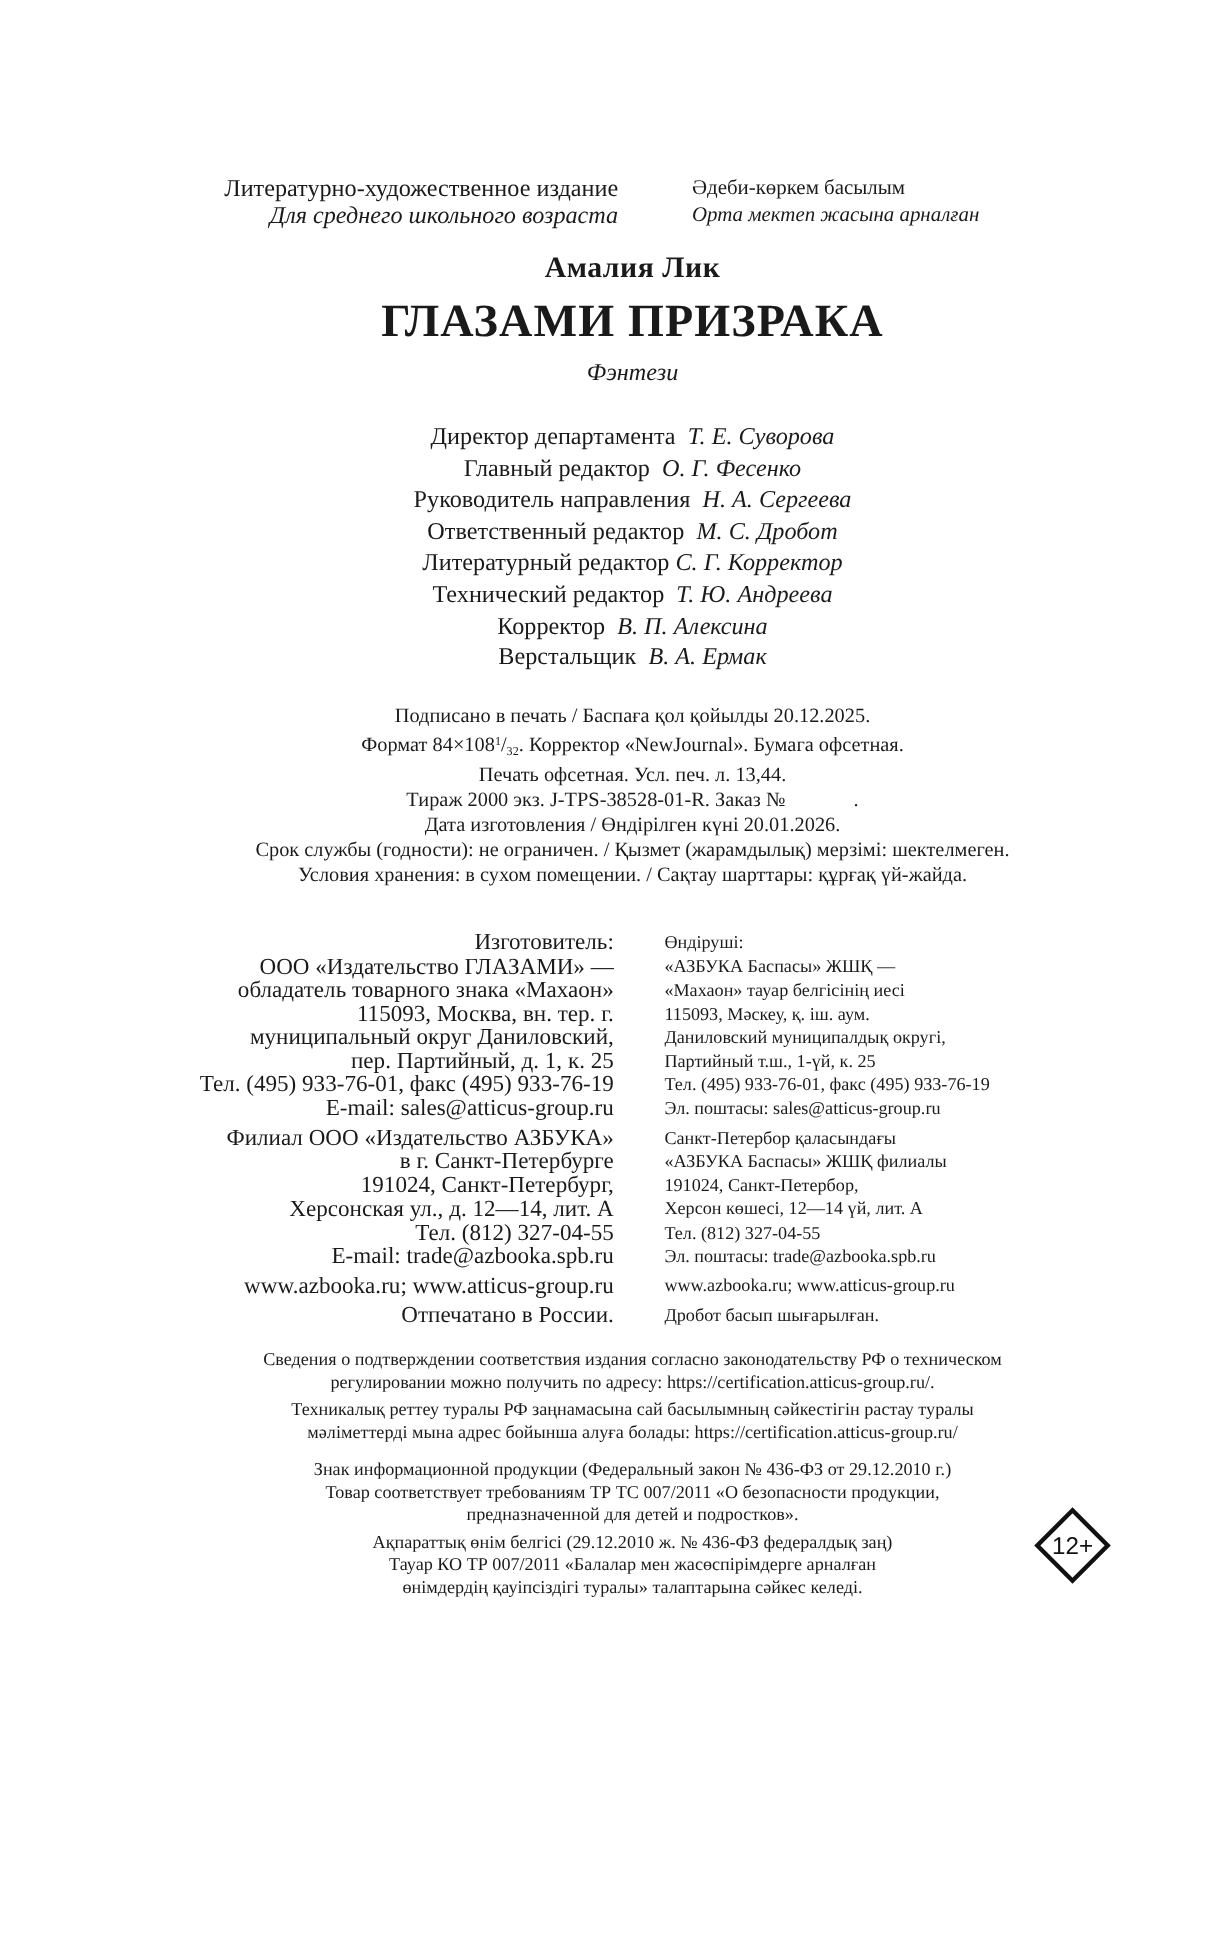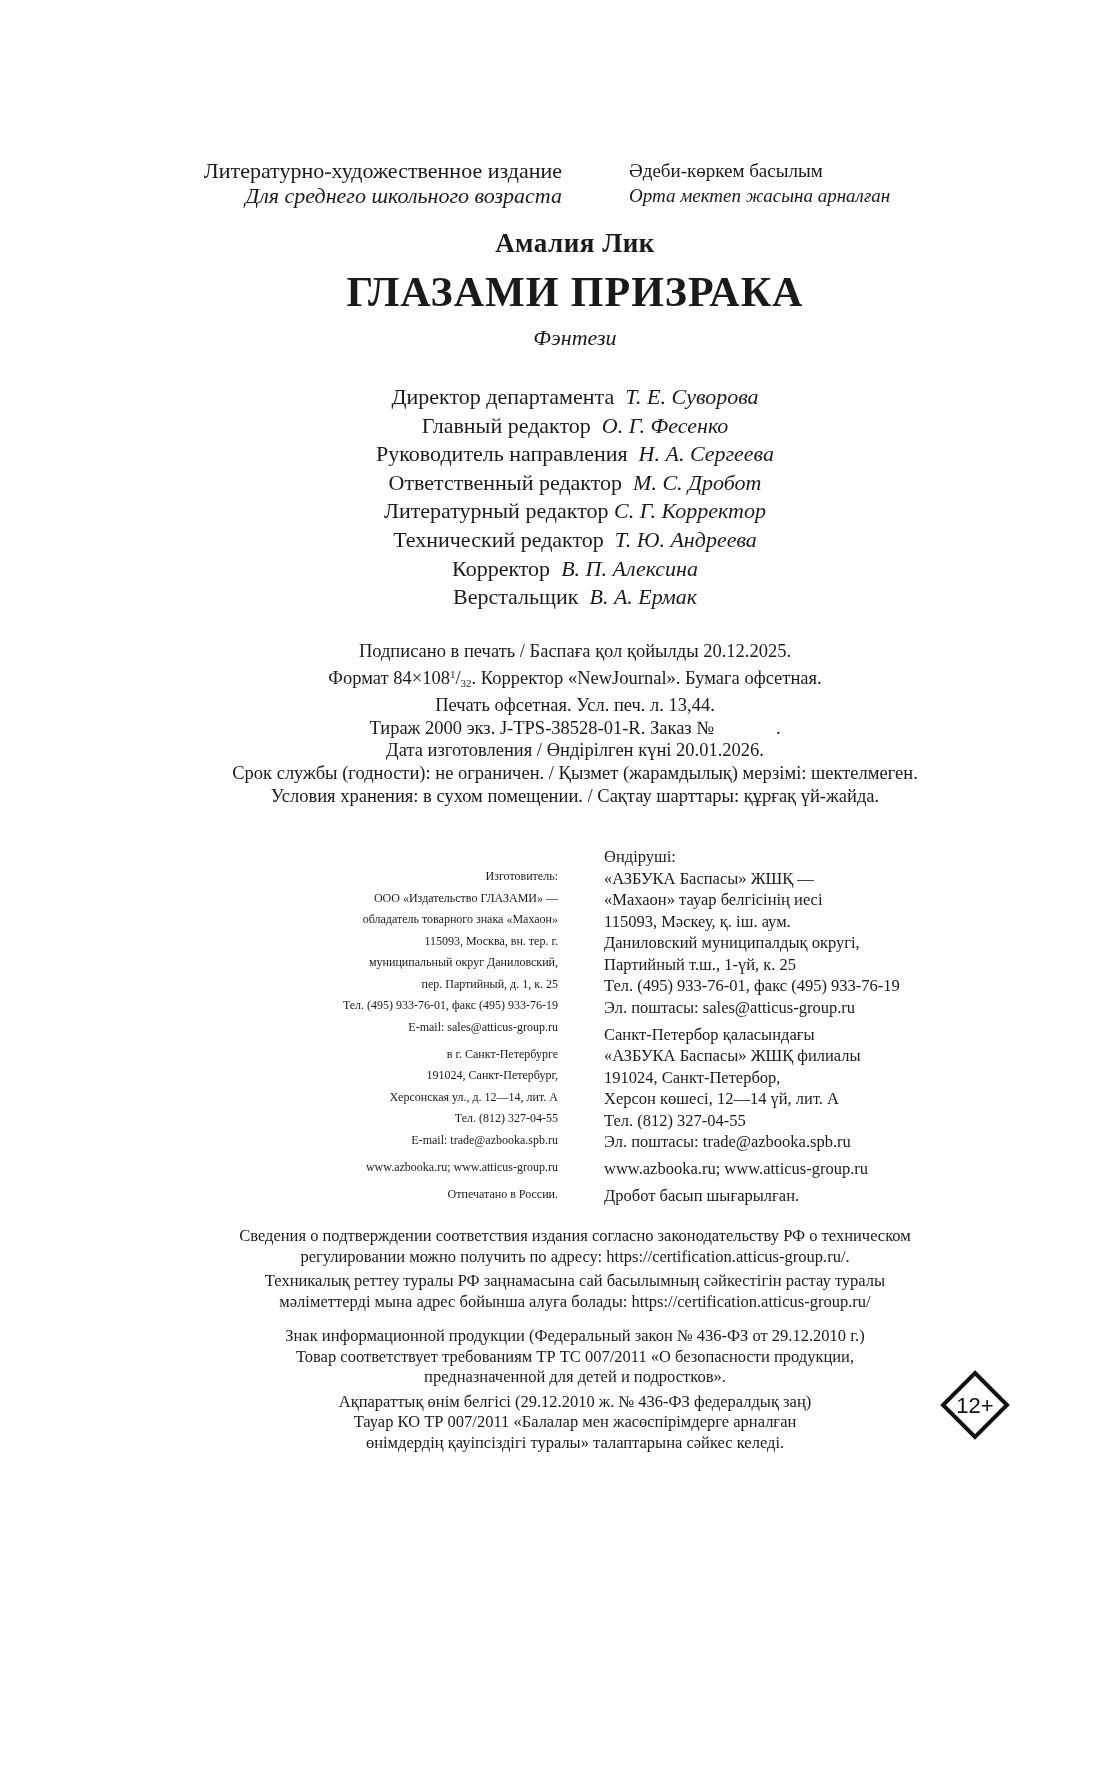--- a/index.html
+++ b/index.html
@@ -24,21 +24,21 @@
 
     #credits { left: 0; top: 383px; width: 1150px; font-size: 22px; line-height: 28.6px; }
     #credits .row { white-space: pre; }
     #credits .name { font-style: italic; }
 
     #imprint { left: 0; top: 640px; width: 1150px; font-size: 18.5px; line-height: 22.6px; font-family: "Liberation Serif", serif; }
     #imprint sup { font-size: 11px; vertical-align: 6px; }
     #imprint sub { font-size: 11px; vertical-align: -3px; }
     .order-blank { display: inline-block; width: 62px; }
 
-    #mfr-left { left: 150px; top: 866px; width: 408px; text-align: right; font-size: 12px; line-height: 21.5px; }
+    #mfr-left { left: 150px; top: 846px; width: 408px; text-align: right; font-size: 21px; line-height: 21.5px; }
     #mfr-right { left: 604px; top: 846px; width: 420px; text-align: left; font-size: 16.5px; line-height: 21.5px; }
     .gap-sm { height: 5.5px; }
 
     #cert { left: 0; top: 1226px; width: 1150px; font-size: 16.5px; line-height: 20.5px; }
     .cert-gap { height: 4px; }
     .cert-gap-lg { height: 14px; }
 
     #age-badge {
       left: 940px; top: 1370px; width: 70px; height: 70px;
     }
@@ -87,20 +87,21 @@
     <div>ООО «Издательство ГЛАЗАМИ» —</div>
     <div>обладатель товарного знака «Махаон»</div>
     <div>115093, Москва, вн. тер. г.</div>
     <div>муниципальный округ Даниловский,</div>
     <div>пер. Партийный, д. 1, к. 25</div>
     <div>Тел. (495) 933-76-01, факс (495) 933-76-19</div>
     <div>E-mail: sales@atticus-group.ru</div>
   </div>
   <div class="gap-sm"></div>
   <div>
+    <div>Филиал ООО «Издательство АЗБУКА»</div>
     <div>в г. Санкт-Петербурге</div>
     <div>191024, Санкт-Петербург,</div>
     <div>Херсонская ул., д. 12—14, лит. А</div>
     <div>Тел. (812) 327-04-55</div>
     <div>E-mail: trade@azbooka.spb.ru</div>
   </div>
   <div class="gap-sm"></div>
   <div>www.azbooka.ru; www.atticus-group.ru</div>
   <div class="gap-sm"></div>
   <div>Отпечатано в России.</div>

